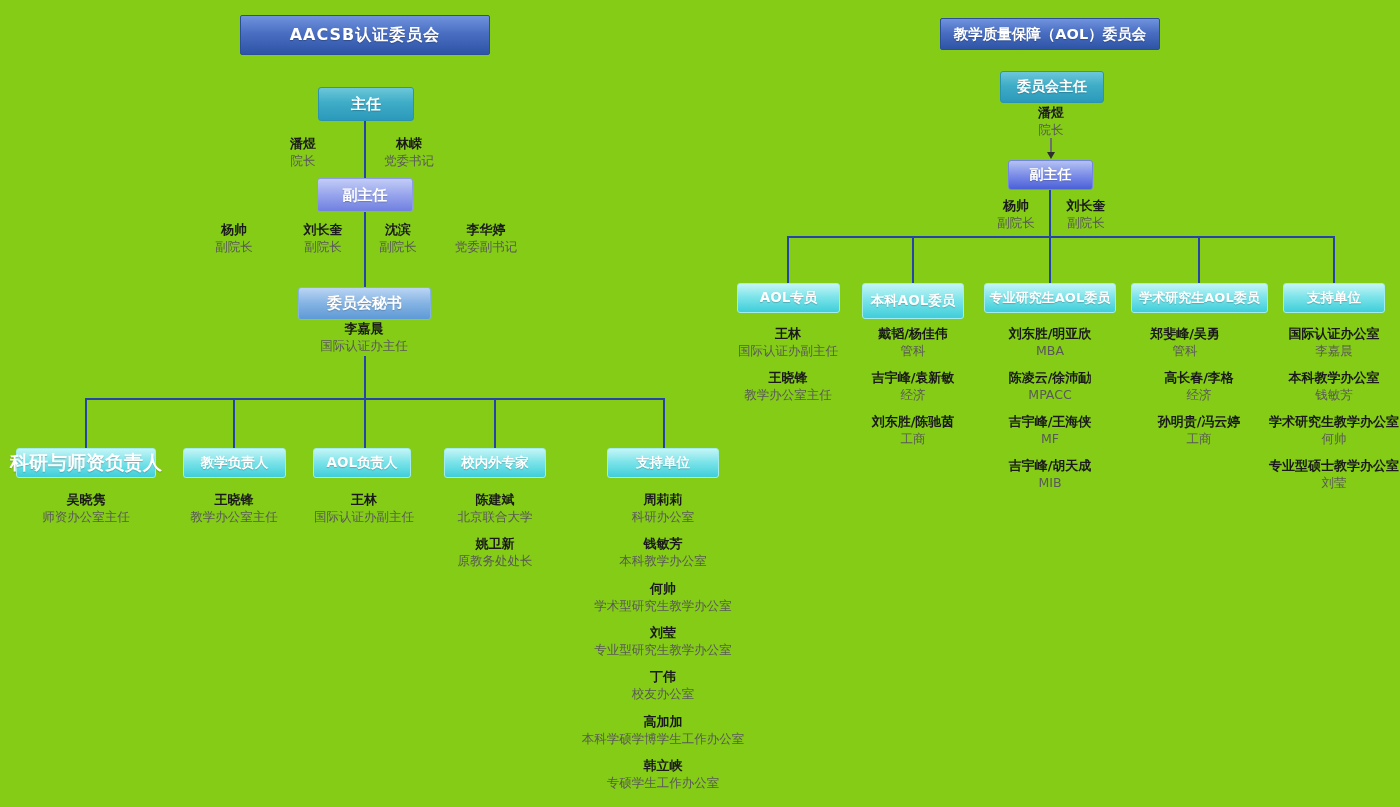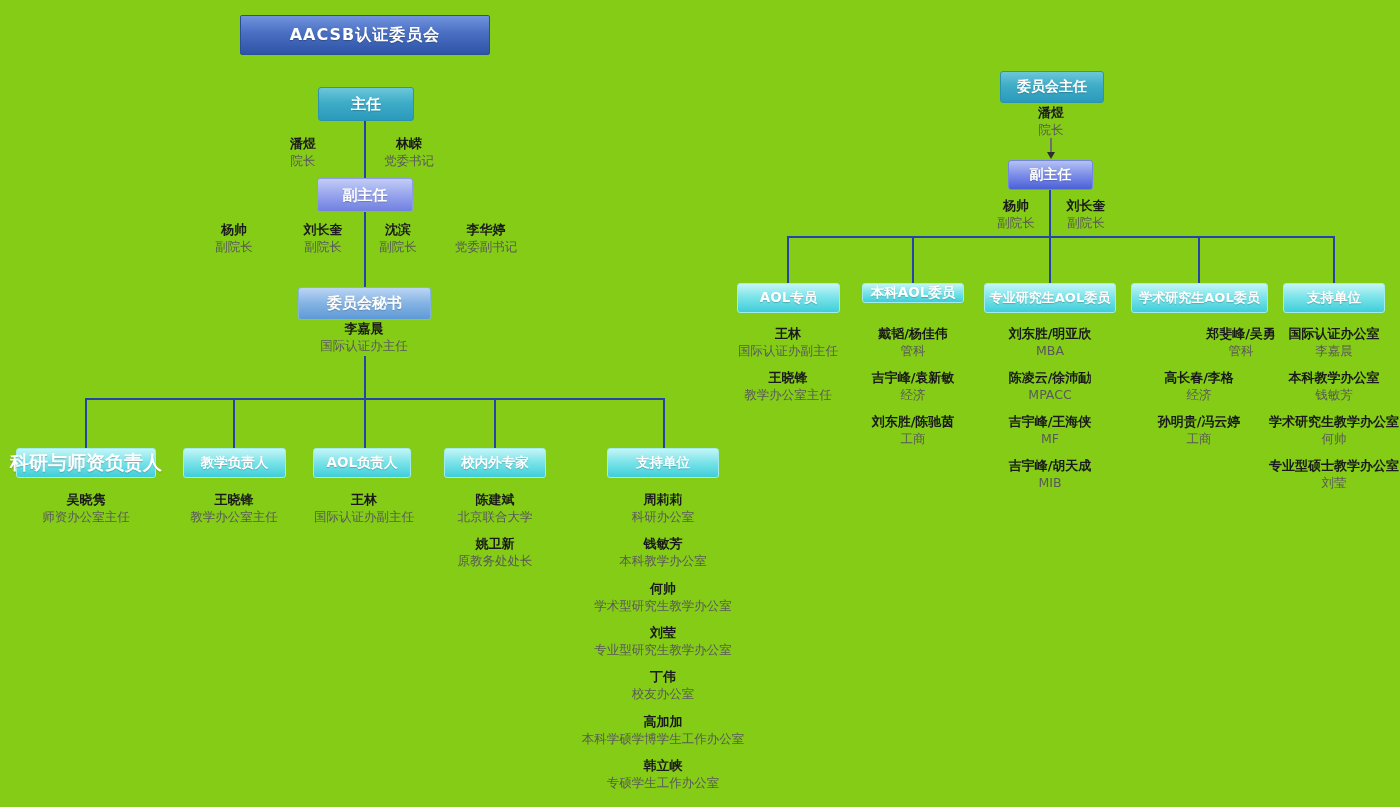--- a/index.html
+++ b/index.html
@@ -135,20 +135,21 @@
   </div>
   <div class="member" style="left:663px;top:713px">
     <div class="mname">高加加</div>
     <div class="mrole">本科学硕学博学生工作办公室</div>
   </div>
   <div class="member" style="left:663px;top:757px">
     <div class="mname">韩立峡</div>
     <div class="mrole">专硕学生工作办公室</div>
   </div>
 
+  <div class="banner" style="left:940px;top:18px;width:220px;height:32px;font-size:14.5px;letter-spacing:0">教学质量保障（AOL）委员会</div>
 
   <div class="node teal" style="left:1000px;top:71px;width:104px;height:32px;font-size:14px">委员会主任</div>
   <div class="member" style="left:1051px;top:104px">
     <div class="mname">潘煜</div>
     <div class="mrole">院长</div>
   </div>
   <div class="garrow" style="left:1050px;top:138px;height:15px"></div>
   <div class="ahead" style="left:1047px;top:152px"></div>
 
   <div class="node peri2" style="left:1008px;top:160px;width:85px;height:30px;font-size:14px">副主任</div>
@@ -163,21 +164,21 @@
   </div>
 
   <div class="hline" style="left:787px;top:236px;width:548px"></div>
   <div class="vline" style="left:787px;top:236px;height:47px"></div>
   <div class="vline" style="left:912px;top:236px;height:47px"></div>
   <div class="vline" style="left:1049px;top:236px;height:47px"></div>
   <div class="vline" style="left:1198px;top:236px;height:47px"></div>
   <div class="vline" style="left:1333px;top:236px;height:47px"></div>
 
   <div class="node cyan" style="left:737px;top:283px;width:103px;height:30px;font-size:13.5px">AOL专员</div>
-  <div class="node cyan" style="left:862px;top:283px;width:102px;height:20px;font-size:13.5px">本科AOL委员</div>
+  <div class="node cyan" style="left:862px;top:283px;width:102px;height:36px;font-size:13.5px">本科AOL委员</div>
   <div class="node cyan" style="left:984px;top:283px;width:132px;height:30px;font-size:13px">专业研究生AOL委员</div>
   <div class="node cyan" style="left:1131px;top:283px;width:137px;height:30px;font-size:13px">学术研究生AOL委员</div>
   <div class="node cyan" style="left:1283px;top:283px;width:102px;height:30px;font-size:13.5px">支持单位</div>
 
   <div class="member" style="left:788px;top:325px">
     <div class="mname">王林</div>
     <div class="mrole">国际认证办副主任</div>
   </div>
   <div class="member" style="left:788px;top:369px">
     <div class="mname">王晓锋</div>
@@ -207,21 +208,21 @@
   </div>
   <div class="member" style="left:1050px;top:413px">
     <div class="mname">吉宇峰/王海侠</div>
     <div class="mrole">MF</div>
   </div>
   <div class="member" style="left:1050px;top:457px">
     <div class="mname">吉宇峰/胡天成</div>
     <div class="mrole">MIB</div>
   </div>
 
-  <div class="member" style="left:1241px;top:325px">
+  <div class="member" style="left:1185px;top:325px">
     <div class="mname">郑斐峰/吴勇</div>
     <div class="mrole">管科</div>
   </div>
   <div class="member" style="left:1199px;top:369px">
     <div class="mname">高长春/李格</div>
     <div class="mrole">经济</div>
   </div>
   <div class="member" style="left:1199px;top:413px">
     <div class="mname">孙明贵/冯云婷</div>
     <div class="mrole">工商</div>

